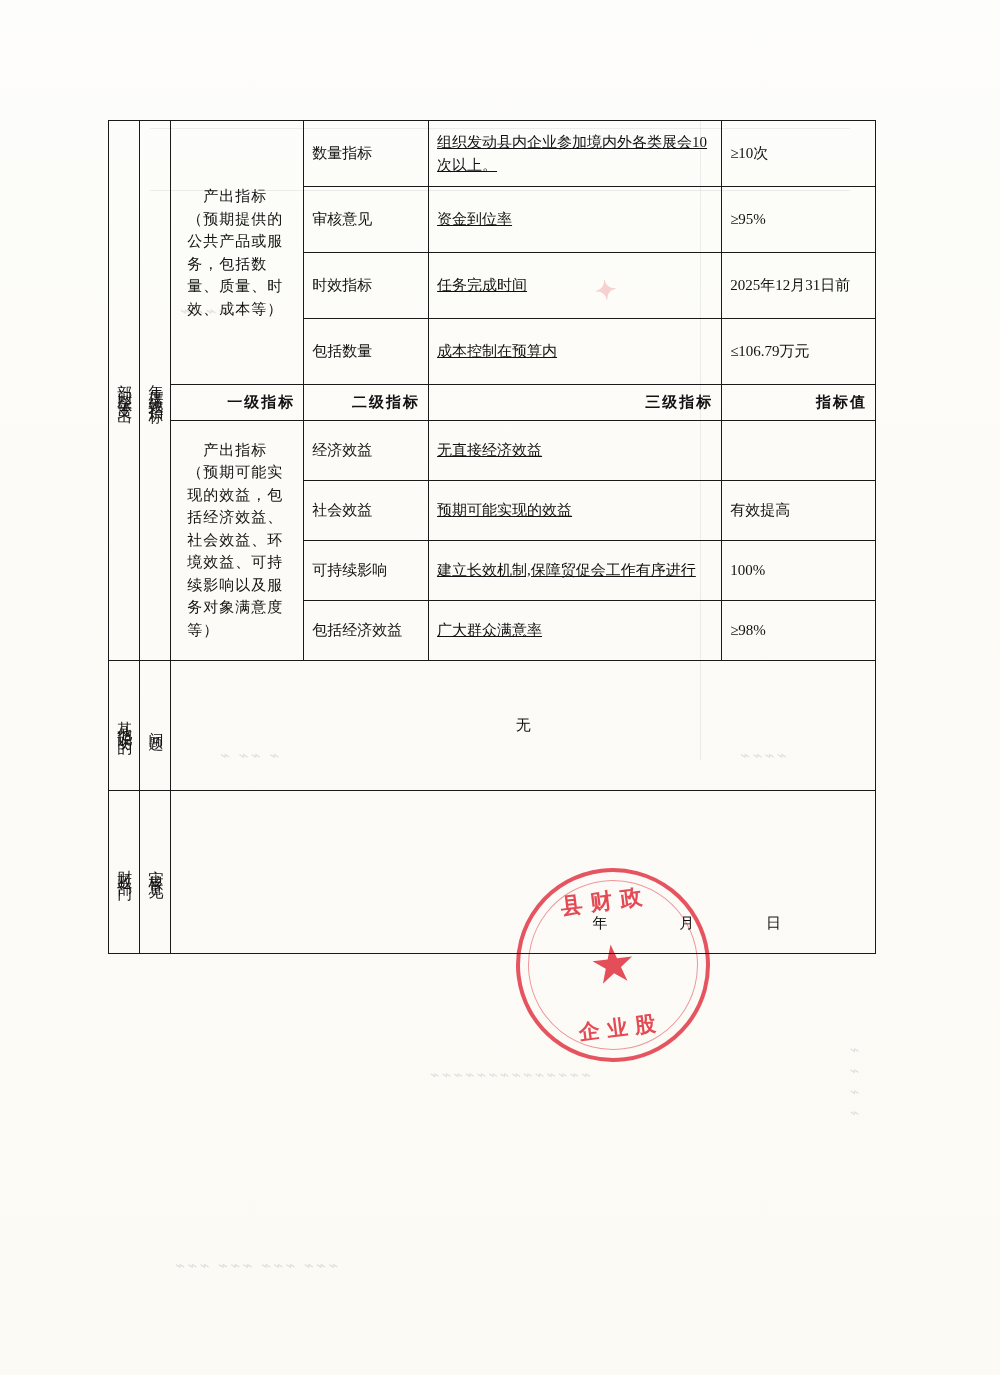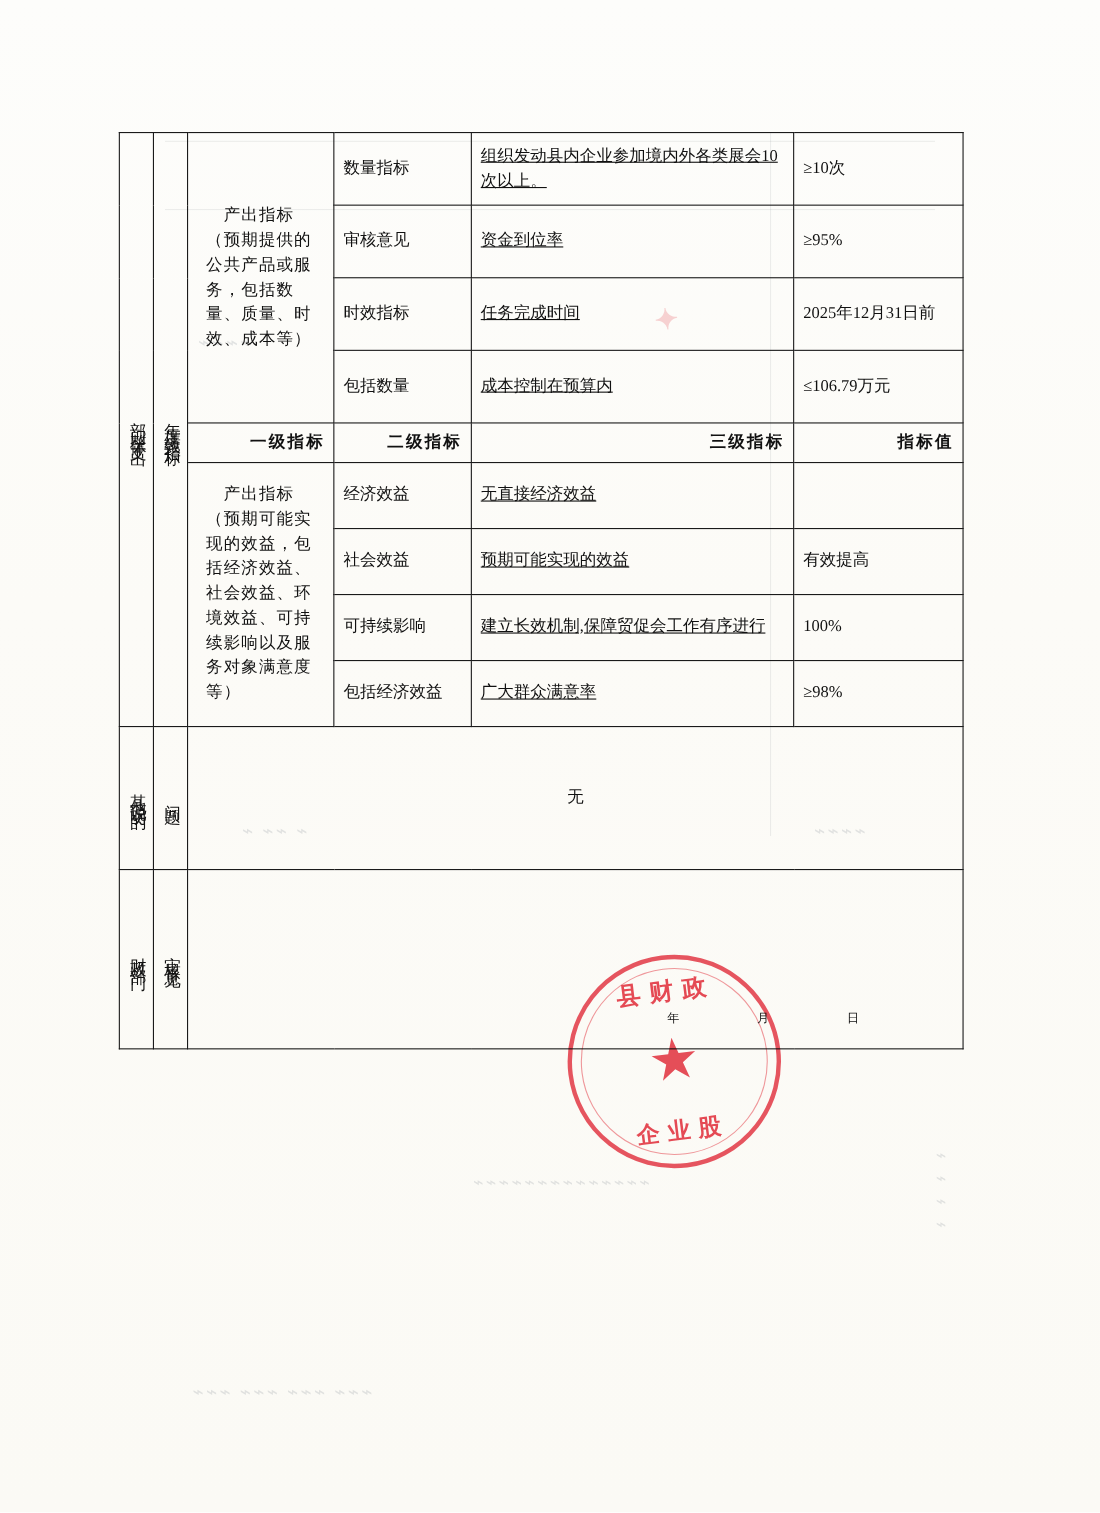--- a/index.html
+++ b/index.html
@@ -109,21 +109,21 @@
   .sign-body {
     position: relative;
     height: 150px;
     vertical-align: bottom !important;
   }
   .sign-date {
     position: absolute;
     right: 60px;
     bottom: 18px;
     letter-spacing: 34px;
-    font-size: 11px;
+    font-size: 15px;
   }
 
   
   .seal {
     position: absolute;
     left: 516px;
     top: 868px;
     width: 186px;
     height: 186px;
     border: 4px solid rgba(226,30,45,0.75);

